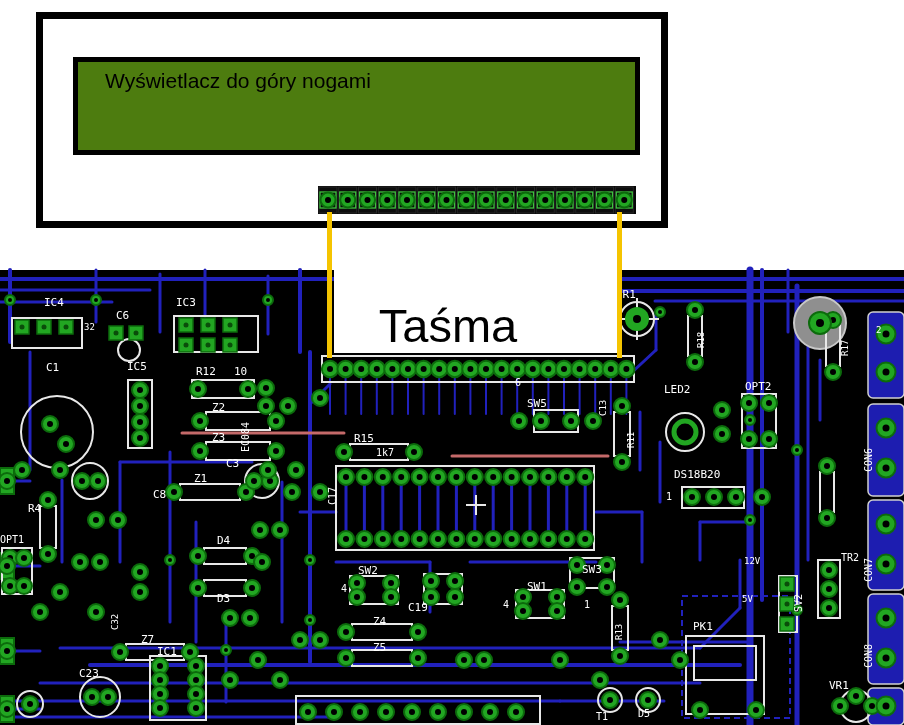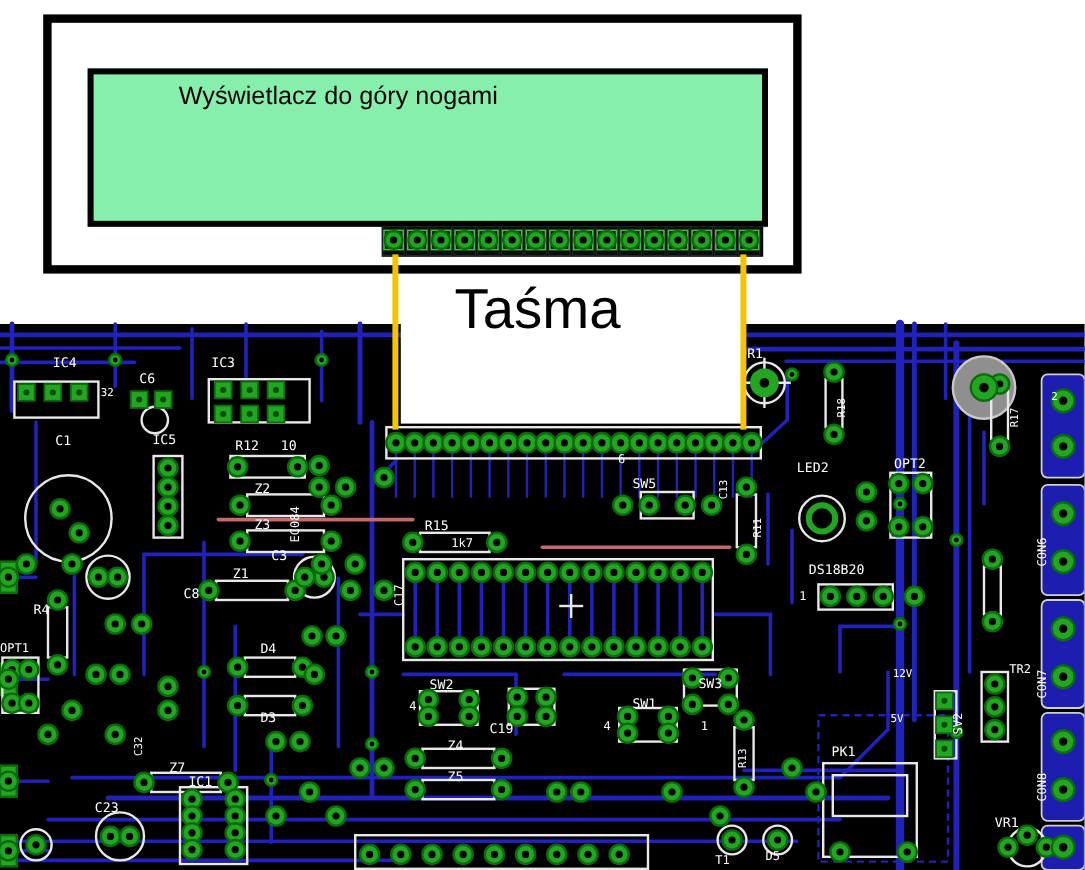--- a/index.html
+++ b/index.html
@@ -1,25 +1,25 @@
 <!DOCTYPE html>
 <html><head>
 <meta charset="utf-8">
 <style>
   html,body{margin:0;padding:0;background:#ffffff;}
   .stage{position:relative;width:904px;height:725px;overflow:hidden;background:#fff;
          font-family:"Liberation Sans",sans-serif;}
   #board-svg{position:absolute;left:0;top:0;z-index:1;}
   .display-outer{position:absolute;left:36px;top:12px;width:632px;height:216px;
                  border:7px solid #000;box-sizing:border-box;z-index:2;background:transparent;}
-  .display-inner{position:absolute;left:73px;top:57px;width:567px;height:132px;
-                 border:5px solid #000;box-sizing:border-box;z-index:3;background:#86efac;padding-left:44px;}
+  .display-inner{position:absolute;left:73px;top:57px;width:567px;height:98px;
+                 border:5px solid #000;box-sizing:border-box;z-index:3;background:#4d7c0f;}
   .display-inner span{display:block;padding:7px 0 0 27px;font-size:21px;color:#000;}
   .ribbon-box{position:absolute;left:334px;top:229px;width:284px;height:124px;background:#fff;
-              z-index:3;display:flex;align-items:flex-start;justify-content:center;}
+              z-index:3;display:flex;align-items:flex-end;justify-content:center;}
   .ribbon-box span{font-size:47px;color:#000;padding-right:56px;}
   .ribbon-line{position:absolute;top:212px;width:5px;height:146px;z-index:4;background:#f5c400;}
   .ribbon-line.left{left:327px;}
   .ribbon-line.right{left:617px;}
 </style>
 </head>
 <body>
 
 <div class="stage">
   <svg id="board-svg" width="904" height="725" viewBox="0 0 904 725">

